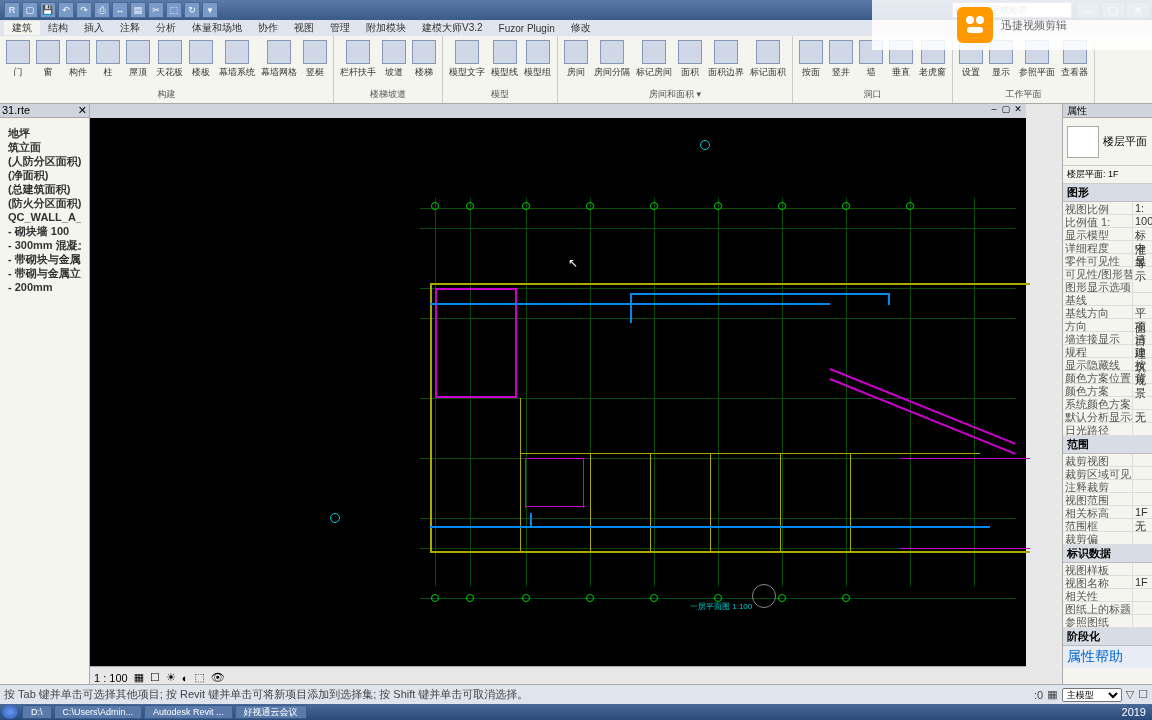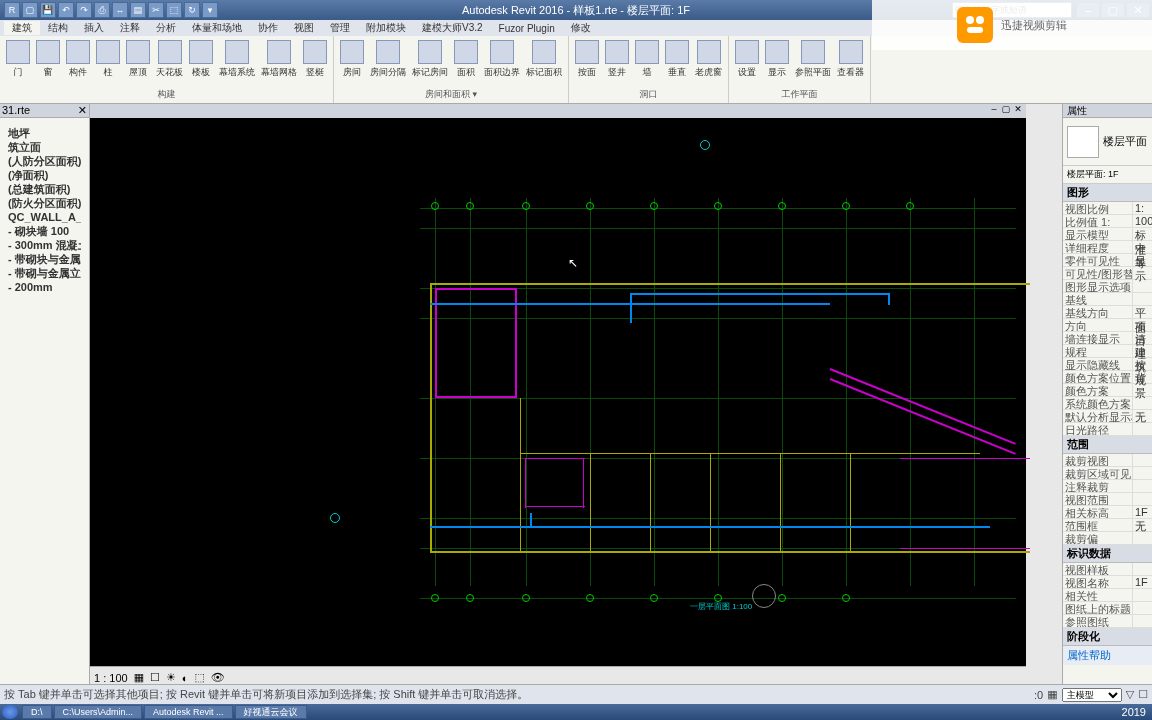--- a/index.html
+++ b/index.html
@@ -70,21 +70,20 @@
     <div class="qat-btn">↶</div>
     <div class="qat-btn">↷</div>
     <div class="qat-btn">⎙</div>
     <div class="qat-btn">↔</div>
     <div class="qat-btn">▤</div>
     <div class="qat-btn">✂</div>
     <div class="qat-btn">⬚</div>
     <div class="qat-btn">↻</div>
     <div class="qat-btn">▾</div>
   </div>
-  <div class="title">Autodesk Revit 2016 - 样板1.rte - 楼层平面: 1F</div>
   <input class="search" placeholder="键入关键字或短语" style="">
   <div class="winbtns">
     <div class="winbtn">–</div>
     <div class="winbtn">▢</div>
     <div class="winbtn">✕</div>
   </div>
 </div>
 
 <div class="menubar">
   <div class="tab active">建筑</div>
@@ -145,20 +144,54 @@
           <div class="icon"></div>
           <div class="label">竖梃</div>
         </div>
       </div>
       <div class="group-label">构建</div>
     </div>
     <div class="ribbon-group">
       <div class="tools">
         <div class="ribbon-tool">
           <div class="icon"></div>
+          <div class="label">栏杆扶手</div>
+        </div>
+        <div class="ribbon-tool">
+          <div class="icon"></div>
+          <div class="label">坡道</div>
+        </div>
+        <div class="ribbon-tool">
+          <div class="icon"></div>
+          <div class="label">楼梯</div>
+        </div>
+      </div>
+      <div class="group-label">楼梯坡道</div>
+    </div>
+    <div class="ribbon-group">
+      <div class="tools">
+        <div class="ribbon-tool">
+          <div class="icon"></div>
+          <div class="label">模型文字</div>
+        </div>
+        <div class="ribbon-tool">
+          <div class="icon"></div>
+          <div class="label">模型线</div>
+        </div>
+        <div class="ribbon-tool">
+          <div class="icon"></div>
+          <div class="label">模型组</div>
+        </div>
+      </div>
+      <div class="group-label">模型</div>
+    </div>
+    <div class="ribbon-group">
+      <div class="tools">
+        <div class="ribbon-tool">
+          <div class="icon"></div>
           <div class="label">房间</div>
         </div>
         <div class="ribbon-tool">
           <div class="icon"></div>
           <div class="label">房间分隔</div>
         </div>
         <div class="ribbon-tool">
           <div class="icon"></div>
           <div class="label">标记房间</div>
         </div>
@@ -485,21 +518,21 @@
         <div class="row">
           <div class="k">图纸上的标题</div>
           <div class="v"></div>
         </div>
         <div class="row">
           <div class="k">参照图纸</div>
           <div class="v"></div>
         </div>
         <div class="group-hdr">阶段化</div>
       </div>
-    <div style="padding:2px 4px;font-size:11px;color:#06c;background:#e8ecf4">属性帮助</div>
+    <div style="padding:2px 4px;font-size:14px;color:#06c;background:#e8ecf4">属性帮助</div>
   </div>
 </div>
 
 <div class="statusbar">
   <span>按 Tab 键并单击可选择其他项目; 按 Revit 键并单击可将新项目添加到选择集; 按 Shift 键并单击可取消选择。</span>
   <div class="right">
     <span>:0</span>
     <span>▦</span>
     <select style="font-size:9px;width:60px"><option>主模型</option></select>
     <span>▽</span>

